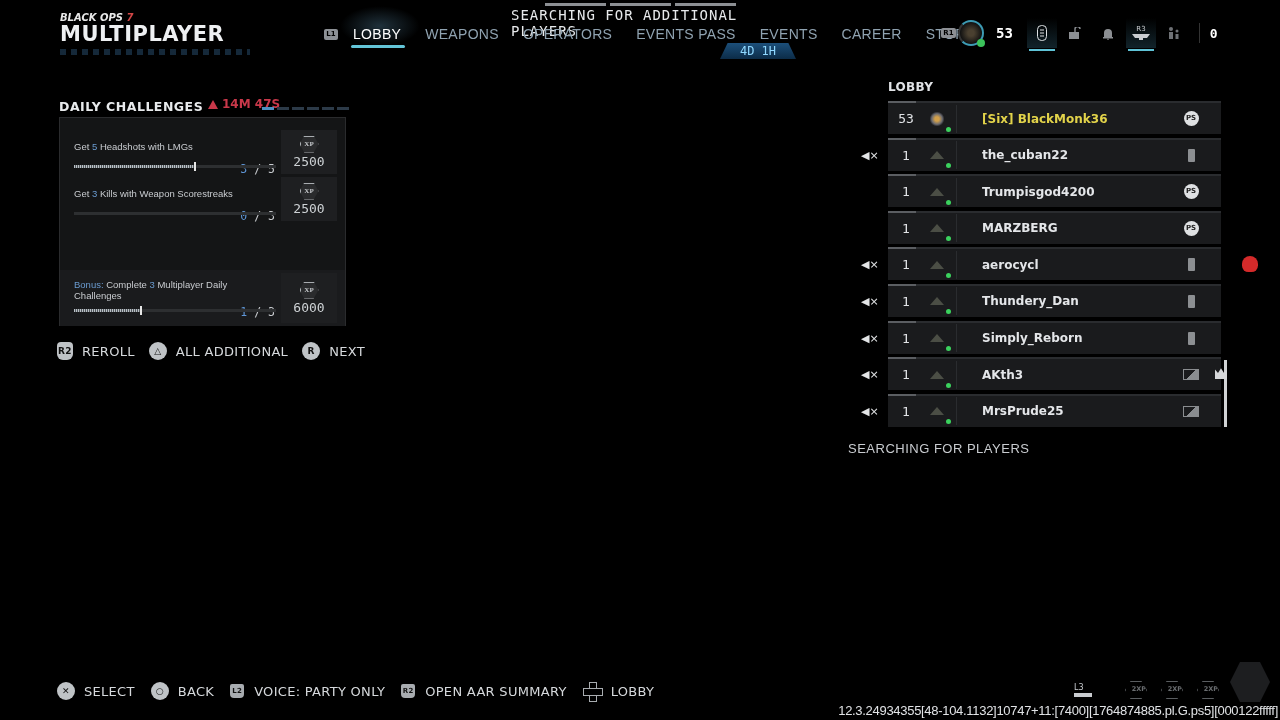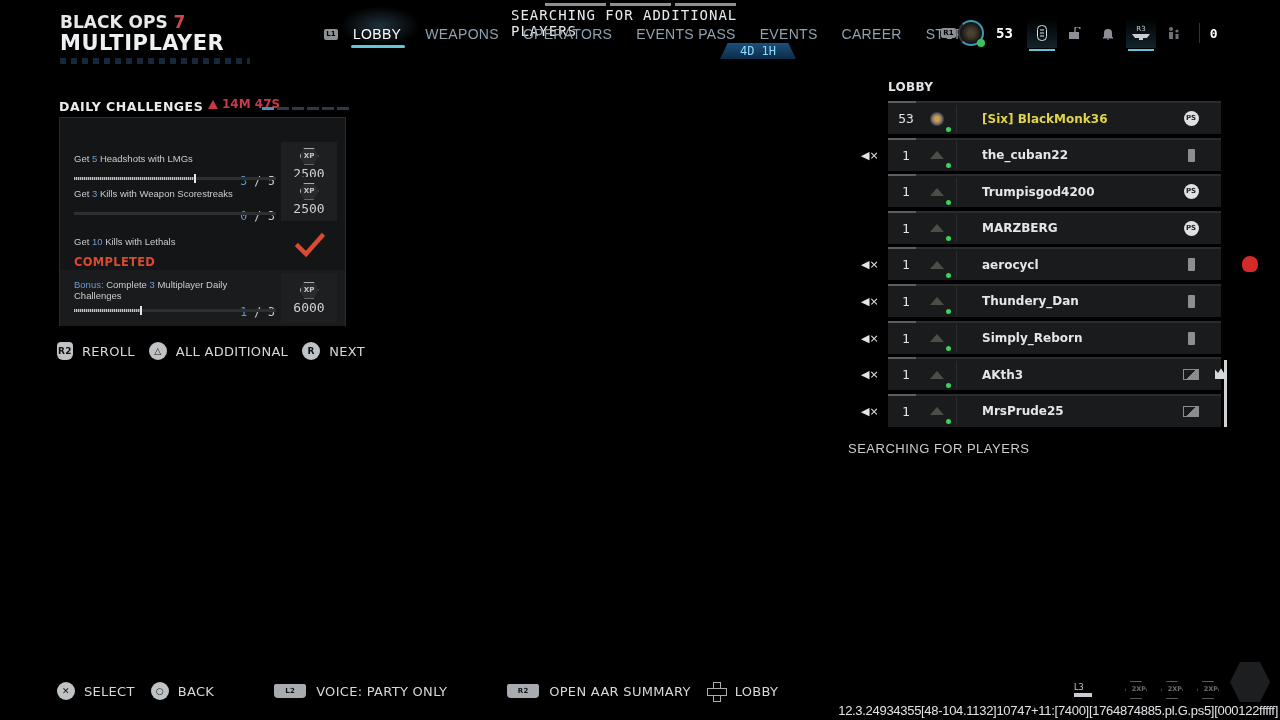--- a/index.html
+++ b/index.html
@@ -2,21 +2,21 @@
 <html><head>
   <meta charset="utf-8">
   <style>
     * { box-sizing: border-box; margin: 0; padding: 0; }
     html, body { width: 1280px; height: 720px; background: #000; overflow: hidden; }
     body { position: relative; font-family: "DejaVu Sans", sans-serif; color: #d7dade; }
     .abs { position: absolute; }
 
     
     .brand { left: 60px; top: 12px; }
-    .brand-top { font-family: "DejaVu Sans", sans-serif; font-weight: bold; font-size: 17px; color: #e8e8e8; letter-spacing: 0px; }
+    .brand-top { font-family: "DejaVu Sans", sans-serif; font-weight: bold; font-size: 10px; color: #e8e8e8; letter-spacing: 0px; font-style: italic; }
     .brand-top .seven { color: #d04646; }
     .brand-main { font-family: "DejaVu Sans", sans-serif; font-size: 21px; font-weight: bold; color: #eef0f2; letter-spacing: 0.5px; line-height: 22px; }
     .brand-deco { height: 6px; margin-top: 4px; width: 190px;
       background: repeating-linear-gradient(90deg, #1e3a52 0 6px, transparent 6px 11px); opacity: .7; }
 
     .searching-banner { left: 511px; top: 7px; width: 260px; font-size: 14px; letter-spacing: 1px; color: #e8eaec; font-family: "DejaVu Sans Mono", monospace; }
     .banner-bars { position: absolute; left: 545px; top: 3px; display: flex; gap: 4px; }
     .banner-bars span { display: block; width: 61px; height: 3px; background: #8c8f93; }
 
     .nav { left: 324px; top: 24px; display: flex; align-items: center; height: 20px; }
@@ -50,21 +50,21 @@
     .dc-panel { left: 59px; top: 117px; width: 287px; height: 209px; background: #141516; border: 1px solid #2a2b2d; }
     .ch-row { position: absolute; left: 0; width: 285px; }
     .ch-label { position: absolute; left: 14px; font-size: 9.5px; color: #c9ccd0; font-family: "Liberation Sans", sans-serif; }
     .ch-label .hl { color: #6a9bd0; }
     .ch-count { position: absolute; right: 70px; font-size: 11.5px; color: #c9ccd0; font-family: "DejaVu Sans Mono", monospace; margin-top: 10px; }
     .ch-count .cur { color: #5f96d6; }
     .ch-bar { position: absolute; left: 14px; width: 202px; height: 3px; background: #2d2f31; }
     .ch-bar .fill { height: 3px; background: repeating-linear-gradient(90deg, #b9c0c6 0 1px, #53585c 1px 2px); }
     .ch-bar .tick { position: absolute; top: -3px; width: 2px; height: 9px; background: #e6e6e6; }
     .ch-reward { position: absolute; right: 8px; width: 56px; height: 44px; background: #1e1f21; display: flex; flex-direction: column; align-items: center; justify-content: center; }
-    .xp-badge { width: 19px; height: 17px; border: 1.5px solid #a8acb0; clip-path: polygon(25% 0, 75% 0, 100% 50%, 75% 100%, 25% 100%, 0 50%); font-size: 7px; font-weight: bold; color: #c5c8cb; text-align: center; line-height: 14px; background: #2a2b2d; }
+    .xp-badge { width: 19px; height: 17px; border: 1.5px solid #a8acb0; clip-path: polygon(25% 0, 75% 0, 100% 50%, 75% 100%, 25% 100%, 0 50%); font-size: 7px; font-weight: bold; color: #c5c8cb; text-align: center; line-height: 14px; background: #2a2b2d; font-family: Liberation Serif, serif; }
     .xp-val { font-size: 13px; color: #cdd1d4; font-family: "DejaVu Sans Mono", monospace; margin-top: 1px; }
     .ch-completed { position: absolute; left: 14px; font-size: 11.5px; font-weight: bold; color: #d94a33; letter-spacing: 0.3px; }
     .checkmark { position: absolute; right: 20px; width: 30px; height: 30px; }
     .bonus-bg { position: absolute; left: 0; width: 285px; height: 56px; background: #1a1b1d; }
     .bonus-label .bonus { color: #6a9bd0; }
 
     .dc-actions { left: 57px; top: 342px; display: flex; align-items: center; font-size: 13px; color: #d6d9dc; letter-spacing: 0.3px; }
     .btn-glyph { width: 18px; height: 18px; border-radius: 50%; background: #bfc3c6; color: #111; font-size: 9px; display: inline-flex; align-items: center; justify-content: center; font-weight: bold; margin-right: 9px; }
     .btn-glyph.sq { border-radius: 4px 4px 6px 6px; width: 16px; }
     .act { display: flex; align-items: center; margin-right: 14px; }
@@ -88,21 +88,21 @@
     .pc-icon { width: 16px; height: 11px; background: linear-gradient(135deg, #1a1b1d 48%, #8a8d90 52%); border: 1px solid #8a8d90; }
     .mute-icon { position: absolute; left: -27px; width: 16px; font-size: 11px; color: #e3e5e7; }
     .scrollbar { left: 1224px; top: 360px; width: 3px; height: 67px; background: #d0d2d4; }
     .crown { left: 1215px; top: 367px; width: 12px; height: 12px; background: #d6d8da; clip-path: polygon(0 100%, 0 20%, 25% 50%, 50% 10%, 75% 50%, 100% 20%, 100% 100%); }
     .skull { left: 1242px; top: 256px; width: 16px; height: 16px; border-radius: 50% 50% 40% 40%; background: #d42a2a; }
     .searching-players { left: 848px; top: 441px; font-size: 13px; color: #c9ccd0; letter-spacing: 0.5px; font-family: "Liberation Sans", sans-serif; }
 
     
     .footer { left: 57px; top: 682px; display: flex; align-items: center; font-size: 13px; color: #d6d9dc; letter-spacing: 0.3px; }
     .footer .act { margin-right: 16px; }
-    .l2-glyph, .r2-glyph { width: 32px; height: 14px; background: #a8acb0; color: #111; font-size: 7px; font-weight: bold; display: inline-flex; align-items: center; justify-content: center; border-radius: 2px 2px 4px 4px; margin-right: 10px; margin-left: 44px; }
+    .l2-glyph, .r2-glyph { width: 14px; height: 14px; background: #a8acb0; color: #111; font-size: 7px; font-weight: bold; display: inline-flex; align-items: center; justify-content: center; border-radius: 2px 2px 4px 4px; margin-right: 10px; }
     .dpad { width: 18px; height: 18px; position: relative; margin-right: 10px; }
     .dpad::before { content: ""; position: absolute; left: 6px; top: 0; width: 6px; height: 18px; border: 1px solid #a8acb0; }
     .dpad::after { content: ""; position: absolute; left: 0; top: 6px; width: 18px; height: 6px; border: 1px solid #a8acb0; background: #000; }
     .build-str { right: 2px; top: 703px; font-size: 13px; color: #e1e3e6; font-family: "Liberation Sans", sans-serif; letter-spacing: -0.3px; }
     .l3 { left: 1074px; top: 683px; font-size: 8px; color: #c9ccd0; }
     .l3 .bar { width: 18px; height: 4px; background: #c9ccd0; margin: 1px auto 0; }
     .twoxp { top: 681px; width: 22px; height: 18px; border: 1.5px solid #5a5d60; clip-path: polygon(25% 0, 75% 0, 100% 50%, 75% 100%, 25% 100%, 0 50%); font-size: 6.5px; color: #6a6d70; text-align: right; line-height: 15px; font-weight: bold; }
     .hexwheel { left: 1230px; top: 662px; width: 40px; height: 40px; background: #1d1e20; clip-path: polygon(25% 0, 75% 0, 100% 50%, 75% 100%, 25% 100%, 0 50%); }
   </style>
 </head>
@@ -191,21 +191,21 @@
   <span class="on"></span>
     <span></span>
     <span></span>
     <span></span>
     <span></span>
     <span></span>
 </div>
 
 <div class="abs dc-panel">
 
-  <div class="ch-row" style="top:12px;height:32px">
+  <div class="ch-row" style="top:0;height:32px">
     <div class="ch-label" style="top:23px"><span>Get </span><span class="hl">5</span><span> Headshots with LMGs</span></div>
     <div class="ch-count" style="top:34px"><span class="cur">3</span> / <span>5</span></div>
     <div class="ch-bar" style="top:47px">
         <div class="fill" style="width:121px"></div>
         <div class="tick" style="left:120px"></div>
       </div>
     <div class="ch-reward" style="top:12px">
       <div class="xp-badge">XP</div>
       <div class="xp-val">2500</div>
     </div>
@@ -214,27 +214,20 @@
   <div class="ch-row" style="top:47px;height:37px">
     <div class="ch-label" style="top:23px"><span>Get </span><span class="hl">3</span><span> Kills with Weapon Scorestreaks</span></div>
     <div class="ch-count" style="top:34px"><span class="cur">0</span> / <span>3</span></div>
     <div class="ch-bar" style="top:47px"></div>
     <div class="ch-reward" style="top:12px">
       <div class="xp-badge">XP</div>
       <div class="xp-val">2500</div>
     </div>
   </div>
 
-  <div class="ch-row" style="top:94px;height:56px">
-    <div class="ch-label" style="top:24px"><span>Get </span><span class="hl">10</span><span> Kills with Lethals</span></div>
-    <div class="ch-completed" style="top:43px">COMPLETED</div>
-    <svg class="checkmark" style="top:18px" viewBox="0 0 30 30">
-        <path d="M3 16 L11 24 L27 6" fill="none" stroke="#d94a33" stroke-width="4.5" stroke-linecap="square"></path>
-      </svg>
-  </div>
 
   <div class="bonus-bg" style="top:152px"></div>
   <div class="ch-row" style="top:152px;height:56px">
     <div class="ch-label bonus-label" style="top:9px;width:165px;line-height:11px"><span class="bonus">Bonus:</span><span> Complete </span><span class="hl">3</span><span> Multiplayer Daily Challenges</span></div>
     <div class="ch-count" style="top:25px"><span class="cur">1</span> / <span>3</span></div>
     <div class="ch-bar" style="top:39px">
         <div class="fill" style="width:67px"></div>
         <div class="tick" style="left:66px"></div>
       </div>
     <div class="ch-reward" style="top:3px;height:50px">

